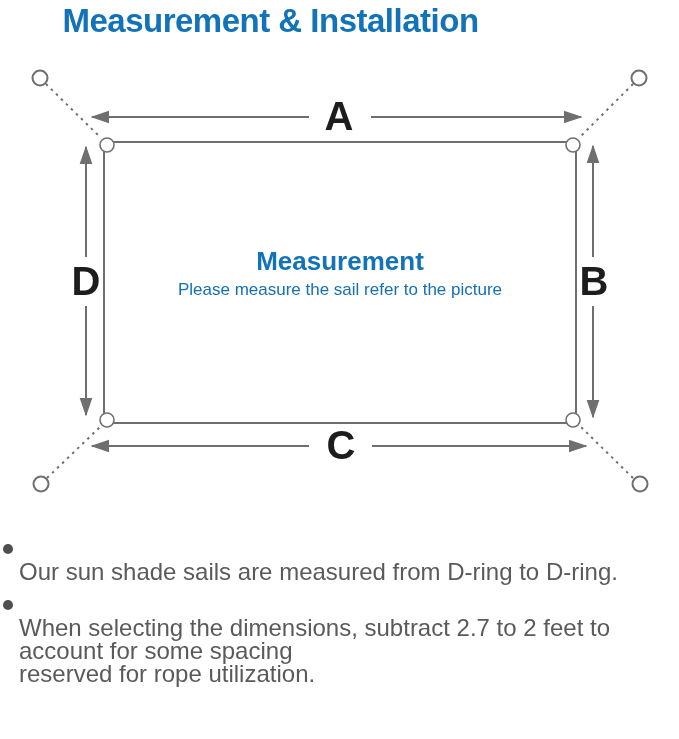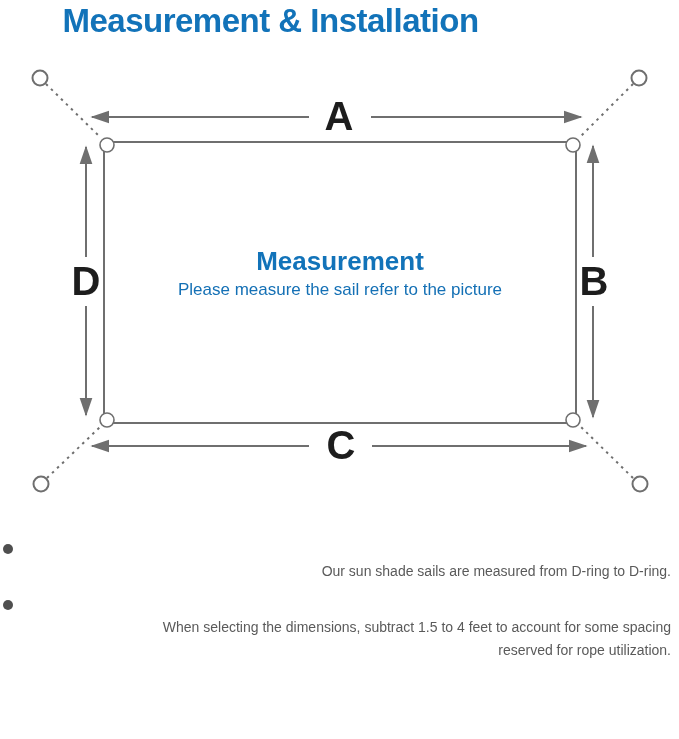--- a/index.html
+++ b/index.html
@@ -31,23 +31,22 @@
   .center-subtitle{
     font-family:"Liberation Sans",sans-serif;font-size:17px;
     fill:var(--subtitle-blue,#1470b5);text-anchor:middle;
   }
   .notes{
     position:absolute;top:537px;left:3px;width:668px;
     list-style:none;margin:0;padding:0;
   }
   .note{
     position:relative;padding-left:16px;margin-bottom:10px;
-    font-size:14px;line-height:23px;color:var(--note-gray,#5a5a5a);
+    font-size:24px;line-height:23px;color:var(--note-gray,#5a5a5a);
     white-space:pre-line;
-    text-align:right;
   }
   .note:nth-child(3){margin-bottom:13px}
   .note:nth-child(4){margin-bottom:9px}
   .note .dot{
     position:absolute;left:0;top:7px;width:10px;height:10px;border-radius:50%;
     background:var(--bullet-gray,#4f4f4f);
   }
 </style>
 </head>
 <body>
@@ -96,17 +95,17 @@
 
   <text class="center-title" x="340" y="215">Measurement</text>
   <text class="center-subtitle" x="340" y="240">Please measure the sail refer to the picture</text>
 </svg>
 
 <ul class="notes">
   <li class="note">
     <span class="dot"></span><span>Our sun shade sails are measured from D-ring to D-ring.</span>
   </li>
   <li class="note">
-    <span class="dot"></span><span>When selecting the dimensions, subtract 1.5 to 4 feet to account for some spacing
+    <span class="dot"></span><span>When selecting the dimensions, subtract 2.7 to 2 feet to account for some spacing
 reserved for rope utilization.</span>
   </li>
 
 </ul>
 
 </body></html>

